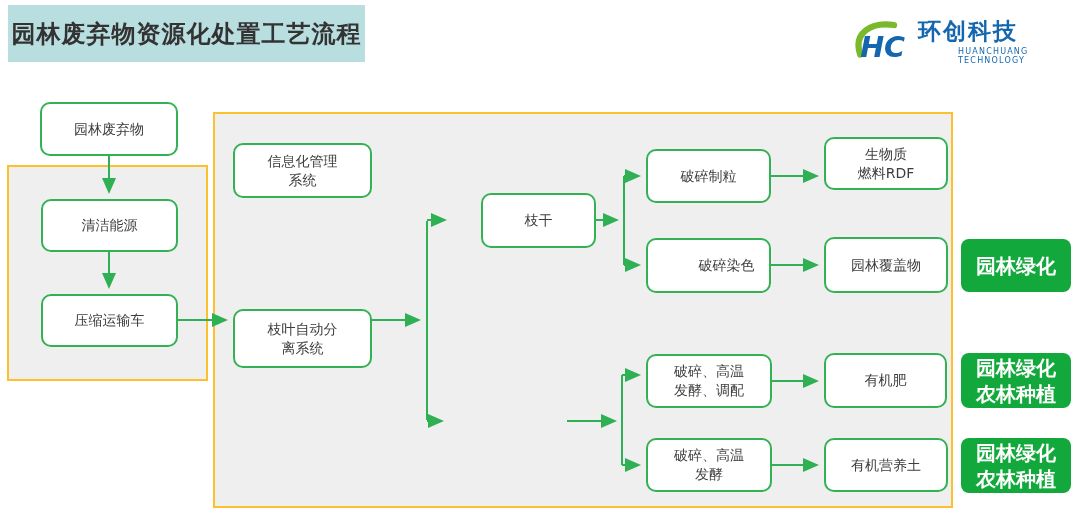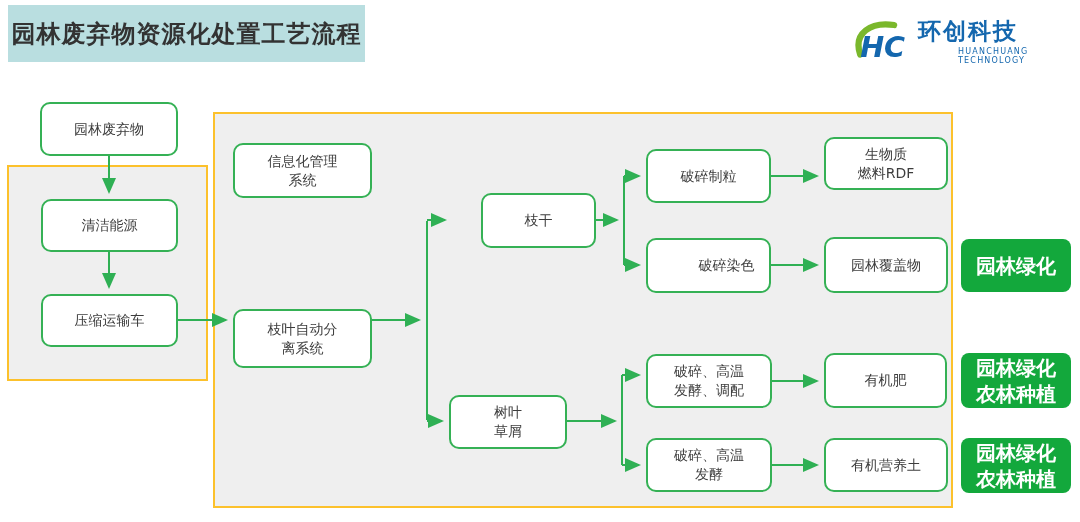--- a/index.html
+++ b/index.html
@@ -104,22 +104,20 @@
   </svg>
 
   <div class="node n-garden">园林废弃物</div>
   <div class="node n-crusher">清洁能源</div>
   <div class="node n-truck">压缩运输车</div>
   <div class="node n-info">信息化管理
 系统</div>
   <div class="node n-sep">枝叶自动分
 离系统</div>
   <div class="node n-branch">枝干</div>
-  <div class="node n-leaves">树叶
-草屑</div>
   <div class="node n-granulate">破碎制粒</div>
   <div class="node n-dye">破碎染色</div>
   <div class="node n-fblend">破碎、高温
 发酵、调配</div>
   <div class="node n-ferment">破碎、高温
 发酵</div>
   <div class="node n-rdf">生物质
 燃料RDF</div>
   <div class="node n-mulch">园林覆盖物</div>
   <div class="node n-fert">有机肥</div>

